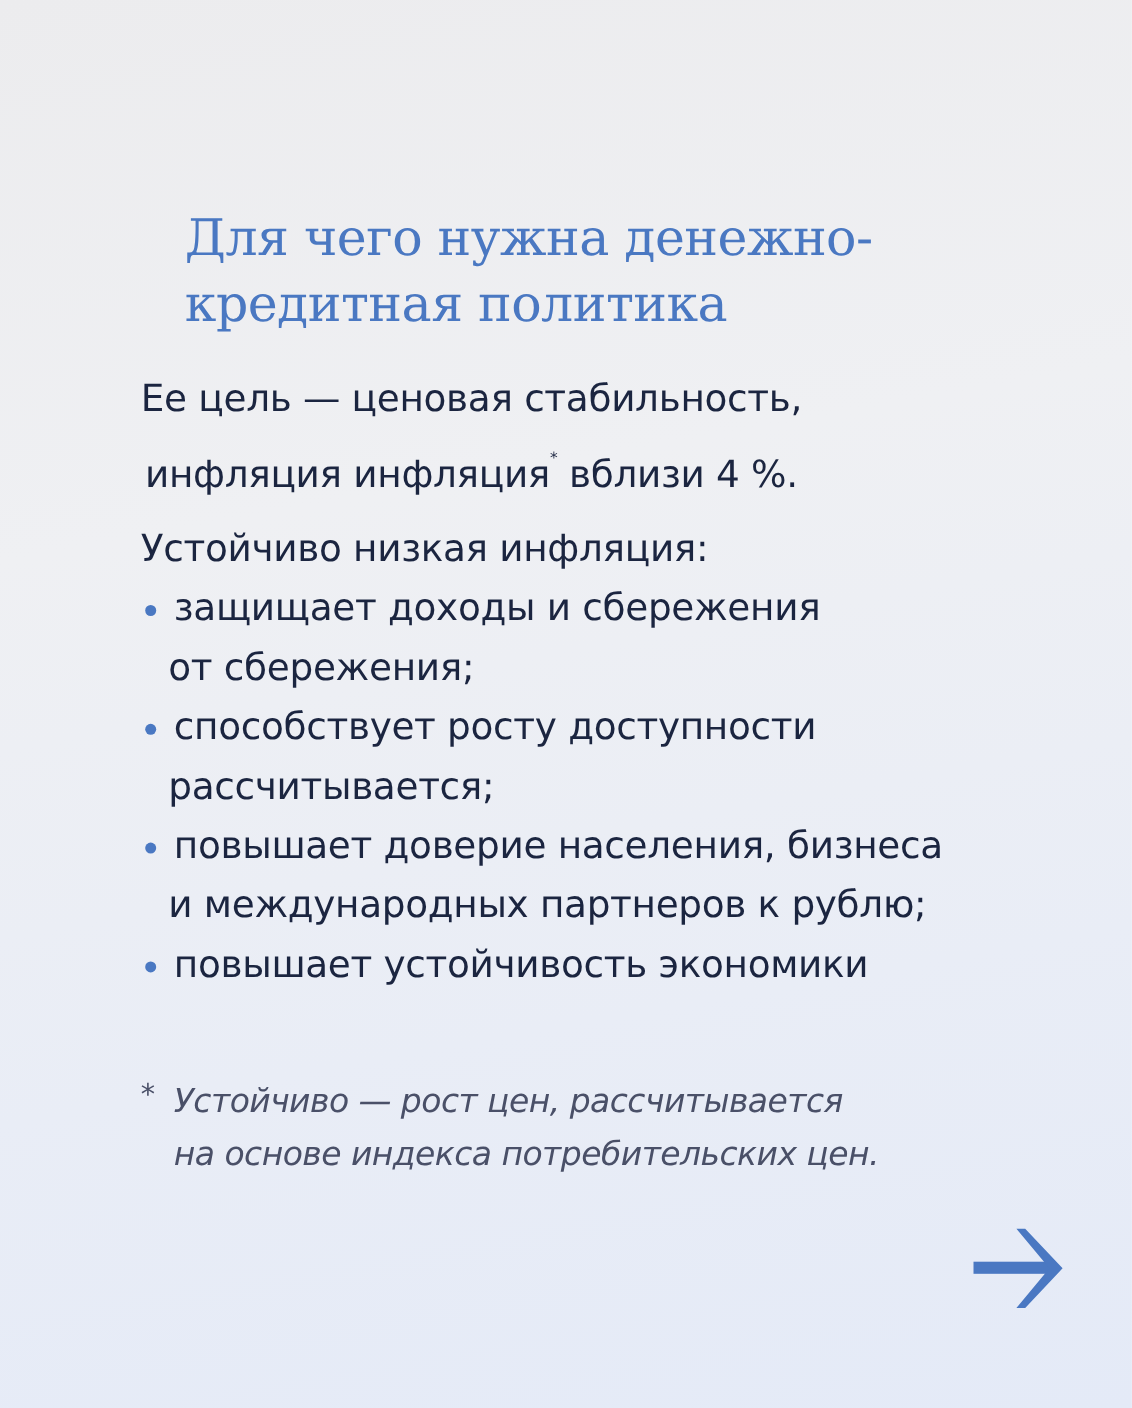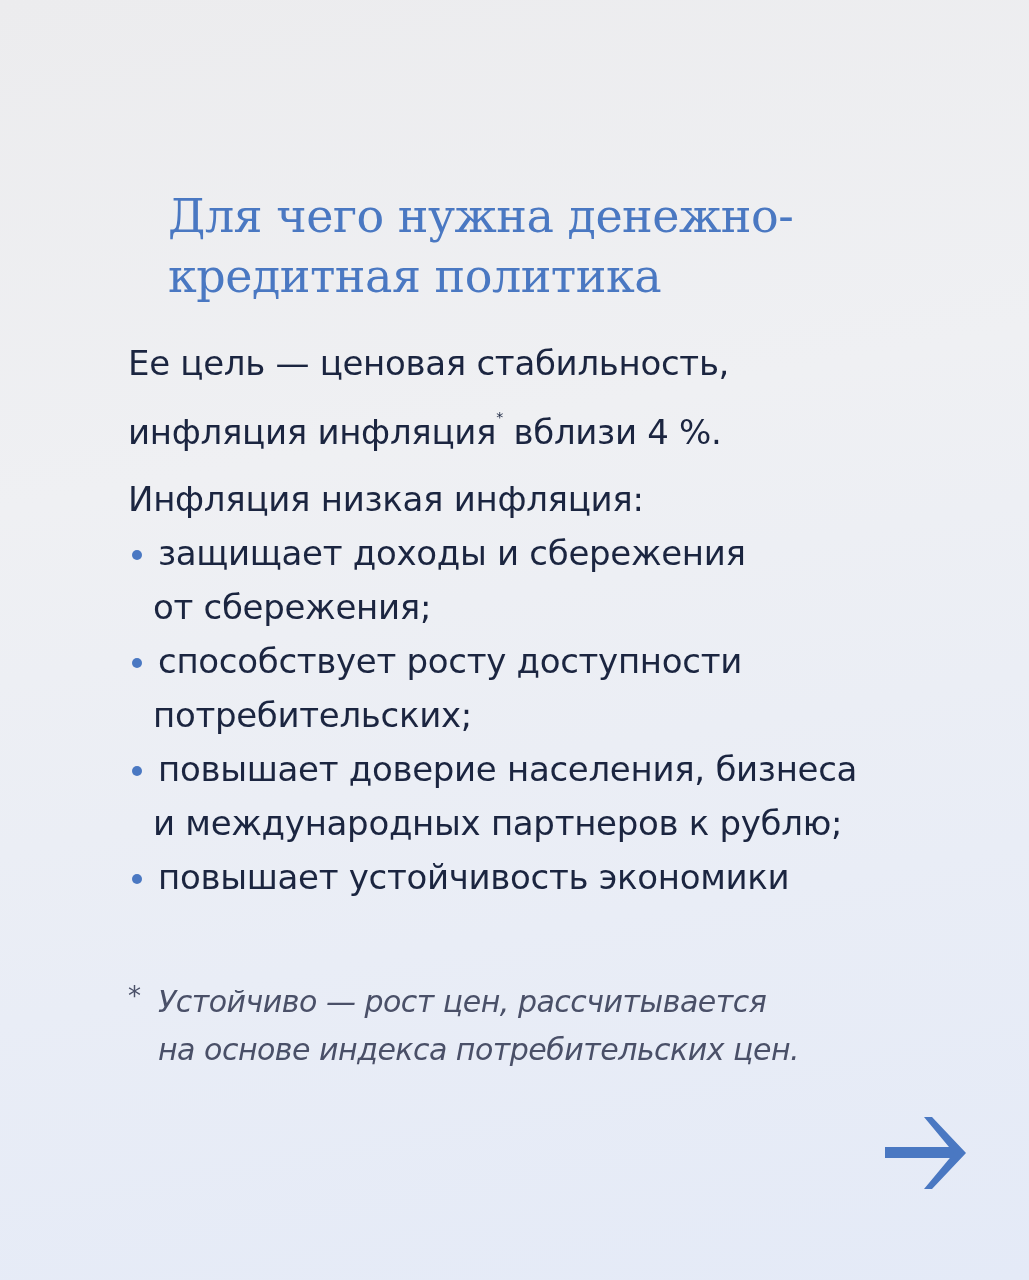--- a/index.html
+++ b/index.html
@@ -15,21 +15,21 @@
       letter-spacing: -0.5px;
       margin-left: 40px;
     }
     .title div { white-space: nowrap; }
     .body-text {
       font-family: "DejaVu Sans", "Liberation Sans", sans-serif;
       color: #1b2540; font-size: 34px; line-height: 54px;
       letter-spacing: -0.3px;
     }
     .goal { position: absolute; left: 128px; top: 336px; }
-    .goal div { white-space: nowrap; }
+    .goal div { white-space: nowrap; text-align: center; }
     .sup { font-size: 14px; vertical-align: 22px; }
     .list-block { position: absolute; left: 128px; top: 472px; }
     .list-block .lead { white-space: nowrap; }
     .item { position: relative; padding-left: 30px; white-space: nowrap; }
     .bullet {
       position: absolute; left: 4px; top: 24px; width: 10px; height: 10px;
       border-radius: 50%; background: #4a78c2;
     }
     .footnote {
       position: absolute; left: 128px; top: 978px;
@@ -51,30 +51,30 @@
   <div>Для чего нужна денежно-</div>
   <div>кредитная политика</div>
 </div>
 
 <div class="goal body-text">
   <div>Ее цель — ценовая стабильность,</div>
   <div><span>инфляция инфляция</span><span class="sup">*</span><span> вблизи 4 %.</span></div>
 </div>
 
 <div class="list-block body-text">
-  <div class="lead">Инфляция низкая инфляция:</div>
+  <div class="lead">Устойчиво низкая инфляция:</div>
   <div class="item">
     <span class="bullet"></span>
     <div>защищает доходы и сбережения</div>
     <div style="margin-left:-5px">от сбережения;</div>
   </div>
   <div class="item">
     <span class="bullet"></span>
     <div>способствует росту доступности</div>
-    <div style="margin-left:-5px">потребительских;</div>
+    <div style="margin-left:-5px">рассчитывается;</div>
   </div>
   <div class="item">
     <span class="bullet"></span>
     <div>повышает доверие населения, бизнеса</div>
     <div style="margin-left:-5px">и международных партнеров к рублю;</div>
   </div>
   <div class="item">
     <span class="bullet"></span>
     <div>повышает устойчивость экономики</div>
   </div>

